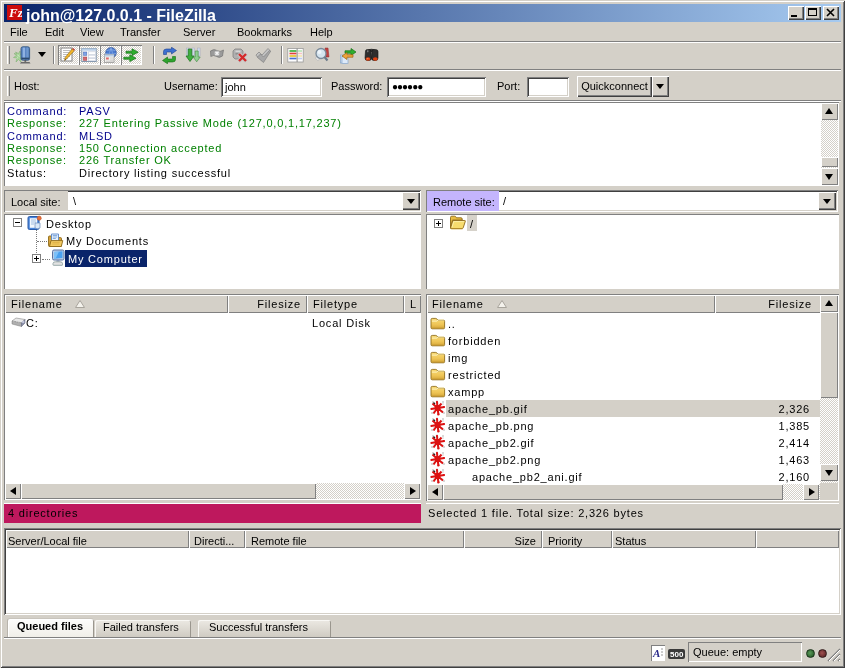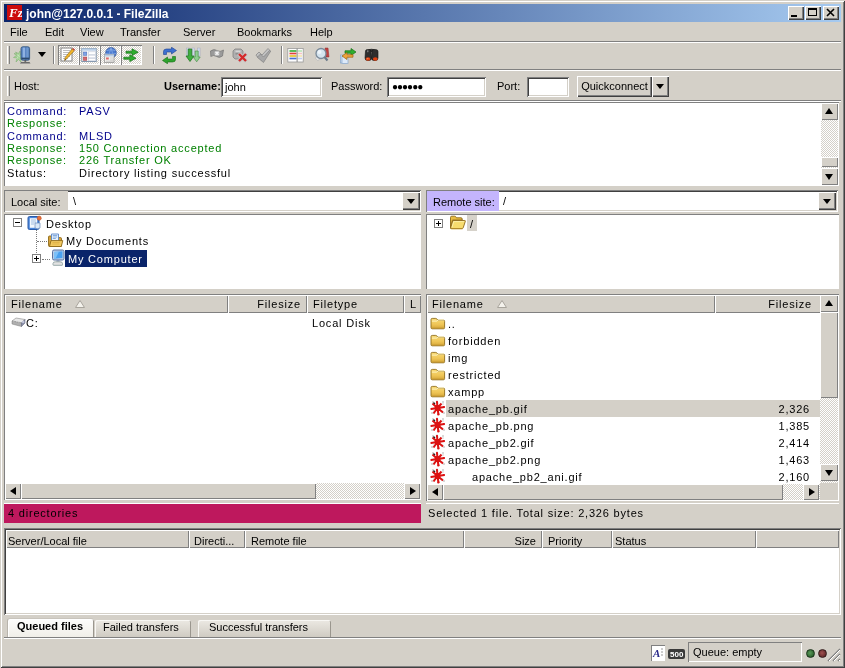--- a/index.html
+++ b/index.html
@@ -21,21 +21,21 @@
 <body>
 
 <div class="abs" style="left:0;top:0;width:845px;height:668px; box-shadow: inset 1px 1px 0 #d4d0c8, inset -1px -1px 0 #404040, inset 2px 2px 0 #fff, inset -2px -2px 0 #808080, inset 3px 3px 0 #d4d0c8, inset -3px -3px 0 #d4d0c8;"></div>
 
 <div class="abs" style="left:4px;top:4px;width:837px;height:18px;background:linear-gradient(to right,#0a246a,#a6caf0);"></div>
 <div class="abs" style="left:7px;top:5px;width:15px;height:15px;background:#cc0d0d;">
     <svg width="15" height="15" viewBox="0 0 15 15">
       <text x="2" y="12" font-family="Liberation Serif" font-style="italic" font-weight="bold" font-size="13" fill="#fff">Fz</text>
     </svg>
   </div>
-<div class="abs" style="left:26px;top:7px;color:#fff;font-weight:bold;font-size:12px;">john@127.0.0.1 - FileZilla</div>
+<div class="abs" style="left:26px;top:7px;color:#fff;font-weight:bold;font-size:16px;">john@127.0.0.1 - FileZilla</div>
 
 <div class="abs r2" style="left:788px;top:6px;width:16px;height:14px;background:#d4d0c8;">
     <div class="abs" style="left:3px;top:9px;width:6px;height:2px;background:#000;"></div>
   </div>
 <div class="abs r2" style="left:805px;top:6px;width:16px;height:14px;background:#d4d0c8;">
     <div class="abs" style="left:3px;top:2px;width:9px;height:8px;border:1px solid #000;border-top:2px solid #000;"></div>
   </div>
 <div class="abs r2" style="left:823px;top:6px;width:16px;height:14px;background:#d4d0c8;">
     <svg width="16" height="14">
       <path d="M4 3 L11 10 M11 3 L4 10" stroke="#000" stroke-width="1.6"></path>
@@ -194,21 +194,21 @@
 <ellipse cx="4.6" cy="11.6" rx="1" ry="0.7" fill="#f08050"></ellipse>
 </svg>
   </div>
 <div class="abs groove" style="left:4px;top:69px;width:837px;"></div>
 
 <div class="abs" style="left:7px;top:76px;width:3px;height:20px;border-left:1px solid #fff;border-right:1px solid #808080;"></div>
 <div class="abs" style="left:14px;top:80px;">Host:</div>
 <div class="abs s2 white" style="left:45px;top:77px;width:110px;height:20px;margin-top:32px;">
     <div class="abs" style="left:6px;top:4px;">127.0.0.1</div>
   </div>
-<div class="abs" style="left:164px;top:80px;font-weight:bold;">Username:</div>
+<div class="abs" style="left:164px;top:80px;">Username:</div>
 <div class="abs s2 white" style="left:221px;top:77px;width:101px;height:20px;">
     <div class="abs" style="left:4px;top:4px;">john</div>
   </div>
 <div class="abs" style="left:331px;top:80px;">Password:</div>
 <div class="abs s2 white" style="left:387px;top:77px;width:99px;height:20px;">
     <div class="abs" style="left:5px;top:4px;font-size:10px;letter-spacing:-1px;">●●●●●●</div>
   </div>
 <div class="abs" style="left:497px;top:80px;">Port:</div>
 <div class="abs s2 white" style="left:527px;top:77px;width:42px;height:20px;"></div>
 <div class="abs r2" style="left:577px;top:76px;width:75px;height:21px;background:#d4d0c8;text-align:center;">
@@ -216,20 +216,21 @@
   </div>
 <div class="abs r2" style="left:652px;top:76px;width:17px;height:21px;background:#d4d0c8;">
     <div class="abs" style="left:4px;top:8px;width:0;height:0;border-left:4px solid transparent;border-right:4px solid transparent;border-top:5px solid #000;"></div>
   </div>
 <div class="abs groove" style="left:4px;top:100px;width:837px;"></div>
 
 <div class="abs white s1 ls" style="left:4px;top:102px;width:835px;height:84px;">
  <div class="abs" style="left:3px;top:3px;color:#00008b;">Command:</div>
     <div class="abs" style="left:75px;top:3px;color:#00008b;">PASV</div>
  <div class="abs" style="left:3px;top:15px;color:#008000;">Response:</div>
+    <div class="abs" style="left:75px;top:15px;color:#008000;">227 Entering Passive Mode (127,0,0,1,17,237)</div>
  <div class="abs" style="left:3px;top:28px;color:#00008b;">Command:</div>
     <div class="abs" style="left:75px;top:28px;color:#00008b;">MLSD</div>
  <div class="abs" style="left:3px;top:40px;color:#008000;">Response:</div>
     <div class="abs" style="left:75px;top:40px;color:#008000;">150 Connection accepted</div>
  <div class="abs" style="left:3px;top:52px;color:#008000;">Response:</div>
     <div class="abs" style="left:75px;top:52px;color:#008000;">226 Transfer OK</div>
  <div class="abs" style="left:3px;top:65px;">Status:</div>
     <div class="abs" style="left:75px;top:65px;">Directory listing successful</div>
 
  <div class="abs dither" style="left:817px;top:1px;width:17px;height:82px;"></div>

